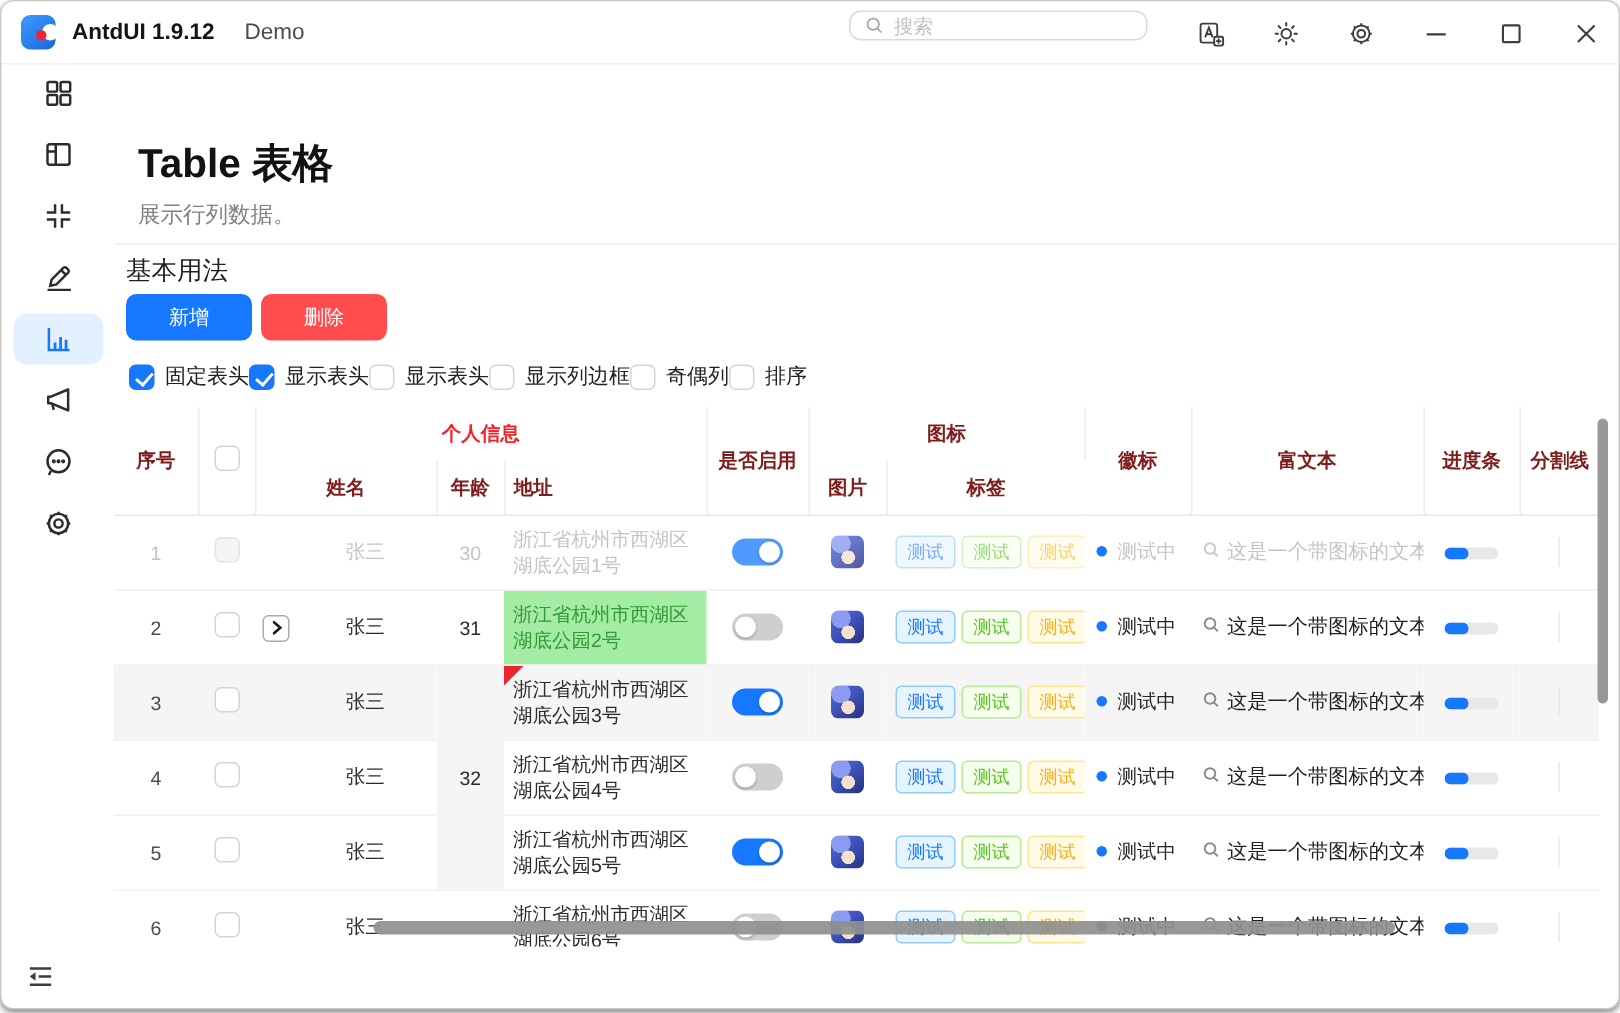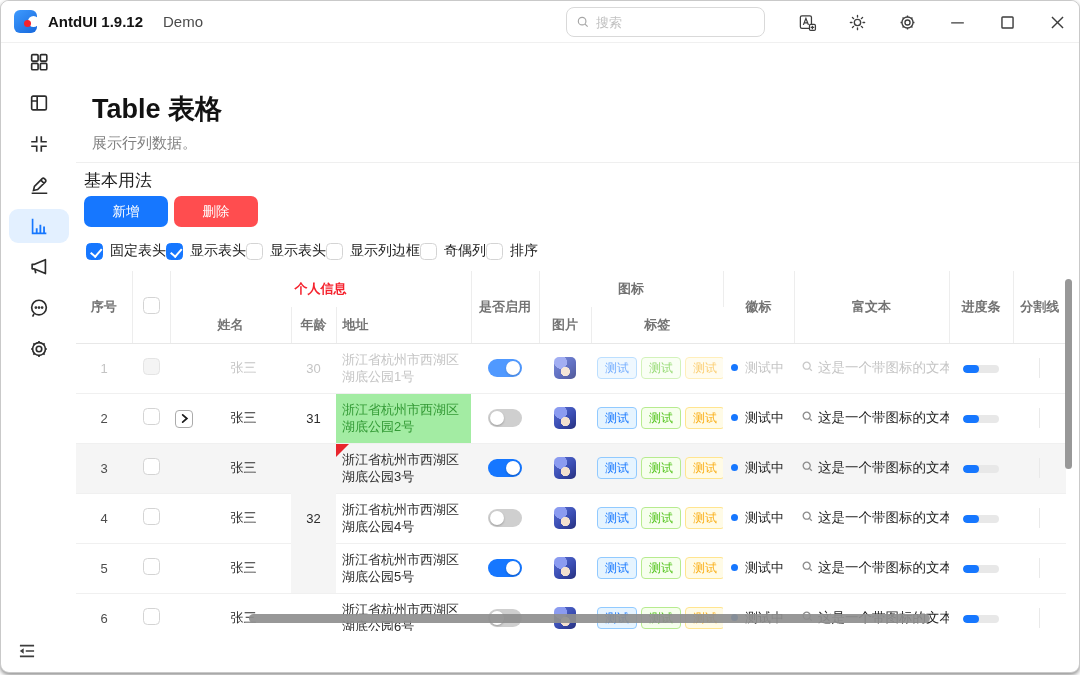--- a/index.html
+++ b/index.html
@@ -13,21 +13,21 @@
     border-radius:9px;overflow:hidden;box-shadow:0 2px 4px rgba(0,0,0,.45);}
   
   .titlebar{position:absolute;left:0;top:0;right:0;height:42px;background:#fff;border-bottom:1px solid #f0f0f0;
     display:flex;align-items:center;padding-left:13px;}
   .logo{width:23px;height:23px;position:relative;flex:0 0 auto;}
   .logo .sq{position:absolute;inset:0;border-radius:6px;background:linear-gradient(140deg,#3f9bff 0%,#1668dc 100%);}
   .logo .notch{position:absolute;right:-2px;top:6px;width:11px;height:11px;border-radius:50%;background:#fff;}
   .logo .dot{position:absolute;right:-1px;top:10px;width:7px;height:7px;border-radius:50%;background:#f5222d;}
   .app-title{margin-left:11px;font-size:15px;font-weight:700;color:#141414;}
   .app-subtitle{margin-left:20px;font-size:15px;color:#4b4b4b;}
-  .search{position:absolute;left:565px;top:6px;width:199px;height:30px;border:1px solid #d9d9d9;border-radius:8px;
+  .search{position:absolute;left:565px;top:6px;width:199px;height:20px;border:1px solid #d9d9d9;border-radius:8px;
     display:flex;align-items:center;padding:0 9px;gap:6px;color:#b9b9b9;}
   .search svg{width:14px;height:14px;stroke:#a6a6a6;}
   .search input{border:none;outline:none;width:140px;font-size:13px;color:#333;background:transparent;}
   .search input::placeholder{color:#c0c0c0;}
   .tb-icons{position:absolute;right:12px;top:0;height:42px;display:flex;align-items:center;gap:31px;}
   .tbtn{width:19px;height:19px;color:#3d3d3d;display:flex;align-items:center;justify-content:center;cursor:default;}
   .tbtn svg{width:19px;height:19px;}
   
   .sidebar{position:absolute;left:0;top:42px;bottom:0;width:75px;display:flex;flex-direction:column;
     gap:7px;padding-top:2px;align-items:center;}
@@ -56,21 +56,21 @@
   .options{position:absolute;top:199px;left:10px;display:flex;align-items:center;}
   .opt{display:flex;align-items:center;gap:7px;font-size:14px;color:#222;}
   .cb{width:17px;height:17px;border:1px solid #d4d4d4;border-radius:4.5px;background:#fff;position:relative;display:inline-block;flex:0 0 auto;}
   .cb.checked{background:var(--accent);border-color:var(--accent);}
   .cb.checked::after{content:'';position:absolute;left:5.5px;top:2px;width:4.5px;height:8.5px;
     border:solid #fff;border-width:0 2px 2px 0;transform:rotate(41deg);}
   .cb.cb-off{background:#f4f4f4;border-color:#e4e4e4;}
   
   .tablewrap{position:absolute;top:228px;left:0;width:999px;height:360px;overflow:hidden;}
   table{border-collapse:collapse;table-layout:fixed;width:990px;}
-  th{height:36px;font-size:13px;font-weight:700;color:#737373;text-align:center;background:#fff;
+  th{height:36px;font-size:13px;font-weight:700;color:#7f1d1d;text-align:center;background:#fff;
      border-right:1px solid #ededed;white-space:nowrap;overflow:hidden;}
   th:last-child{border-right:none;}
   thead tr:last-child th, thead th[rowspan]{border-bottom:1px solid #e8e8e8;}
   th.red{color:var(--header-group-red);}
   th.th-left{text-align:left;padding-left:6px;}
   td{height:50px;font-size:13px;color:#2b2b2b;border-bottom:1px solid #f0f0f0;text-align:center;
      vertical-align:middle;overflow:hidden;white-space:nowrap;}
   tr.selected td{background:#f5f5f5;}
   td.merged{background:#f1f1f1;color:#2b2b2b;margin-top:22px;}
   .c-index{color:#4d4d4d;}

